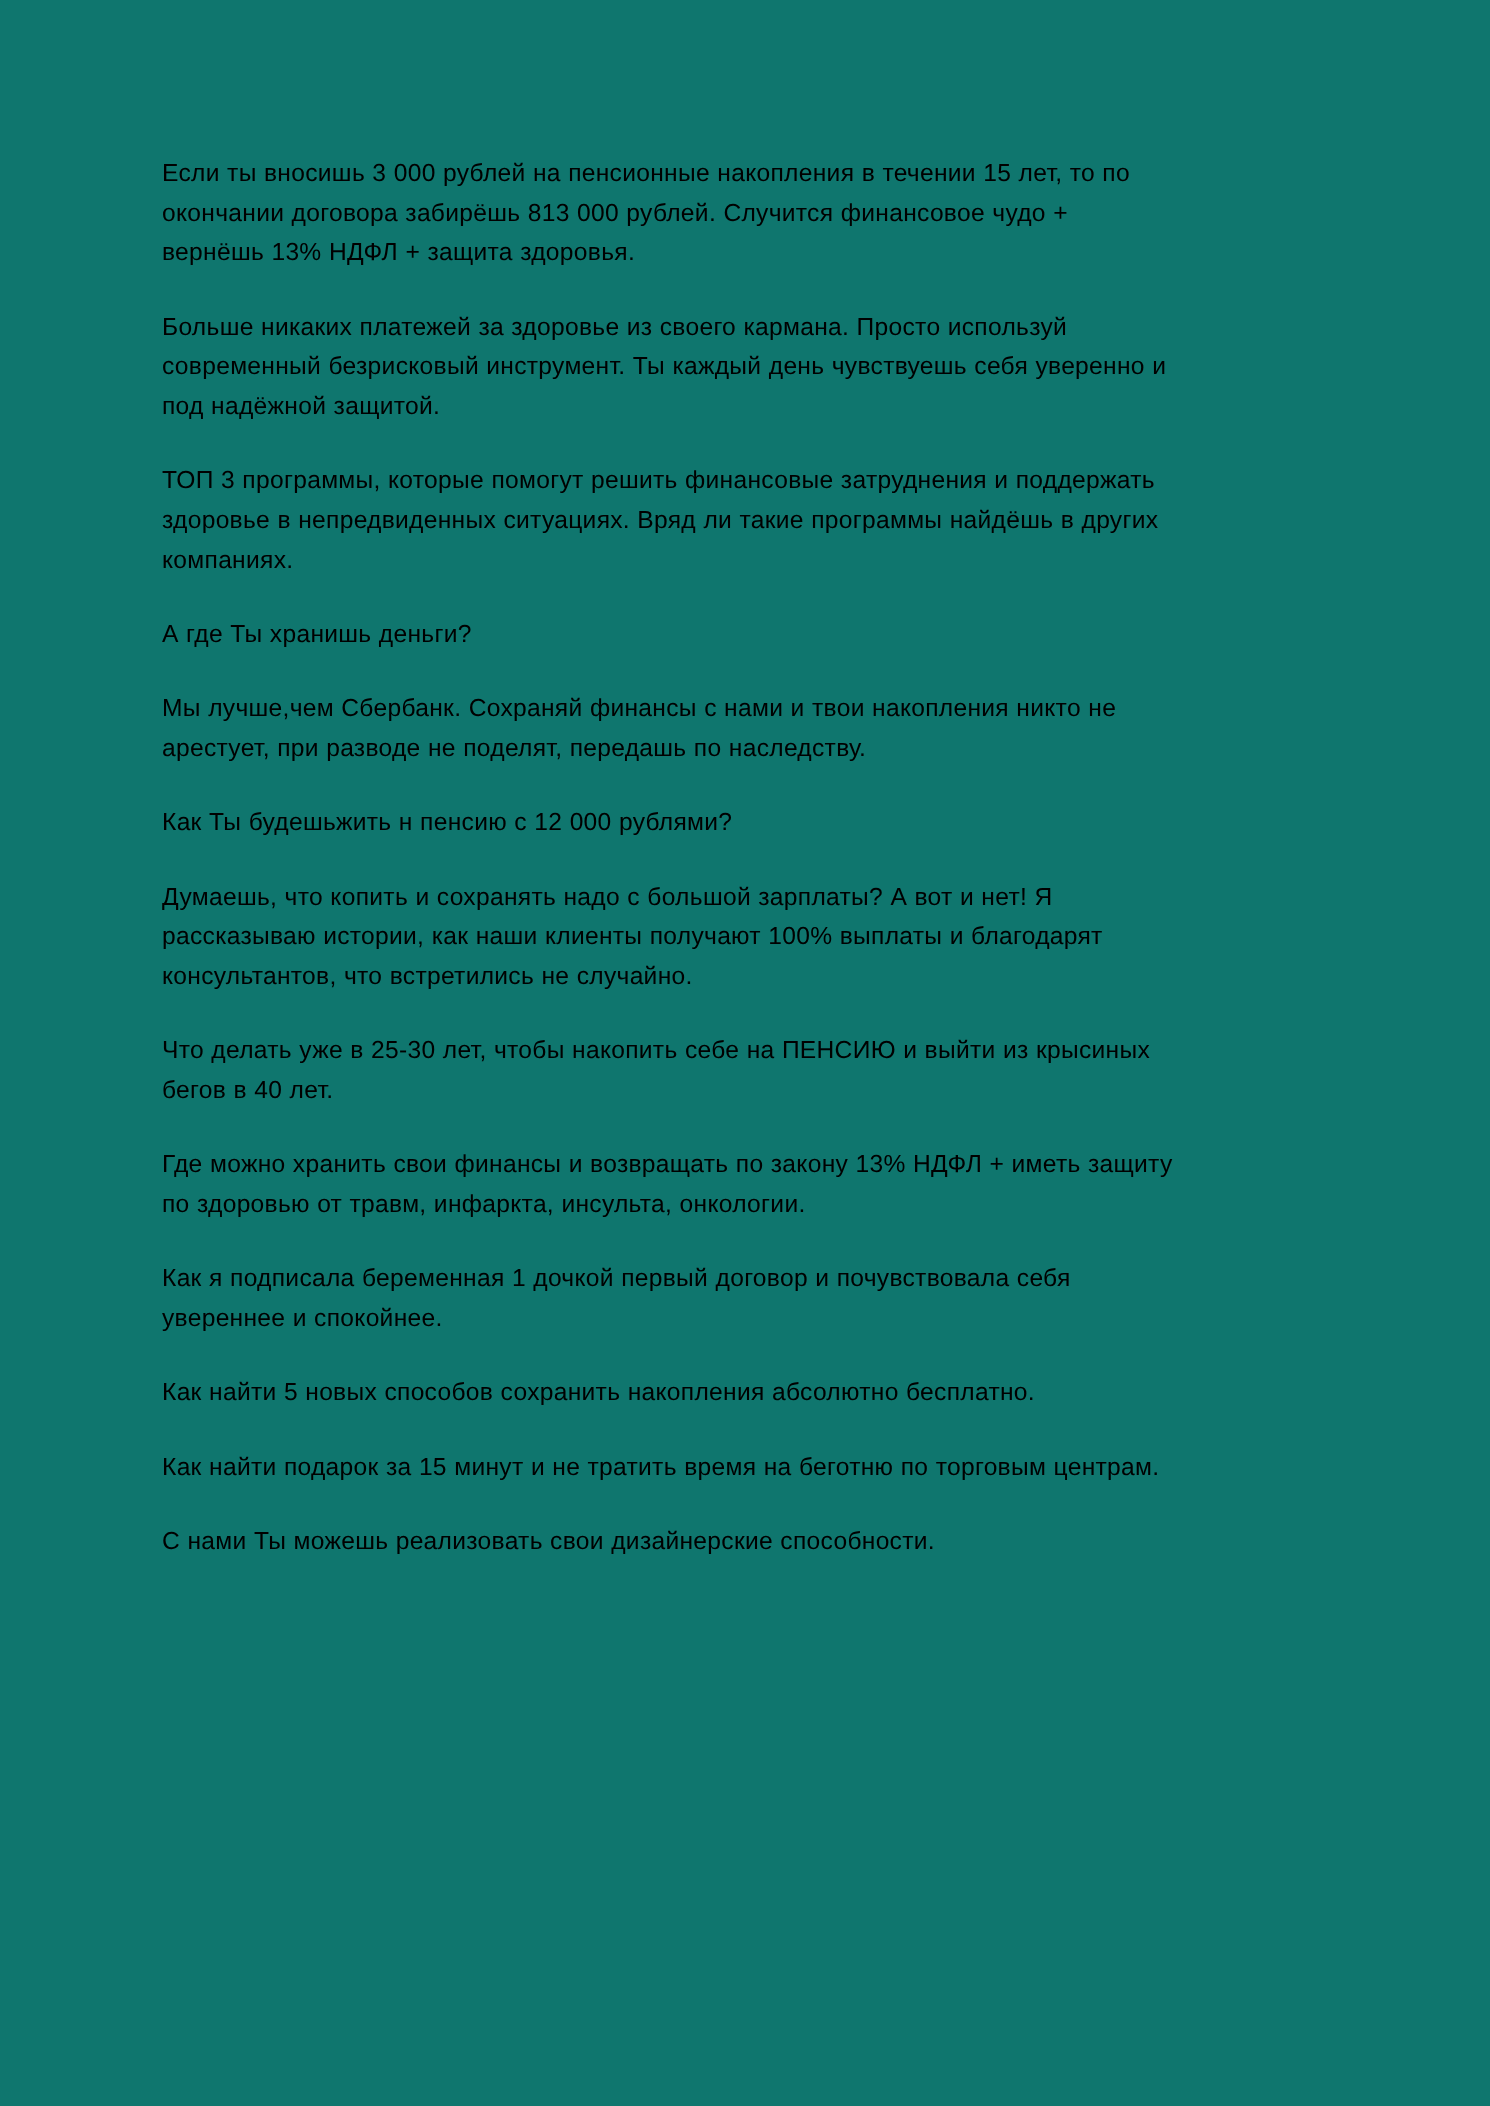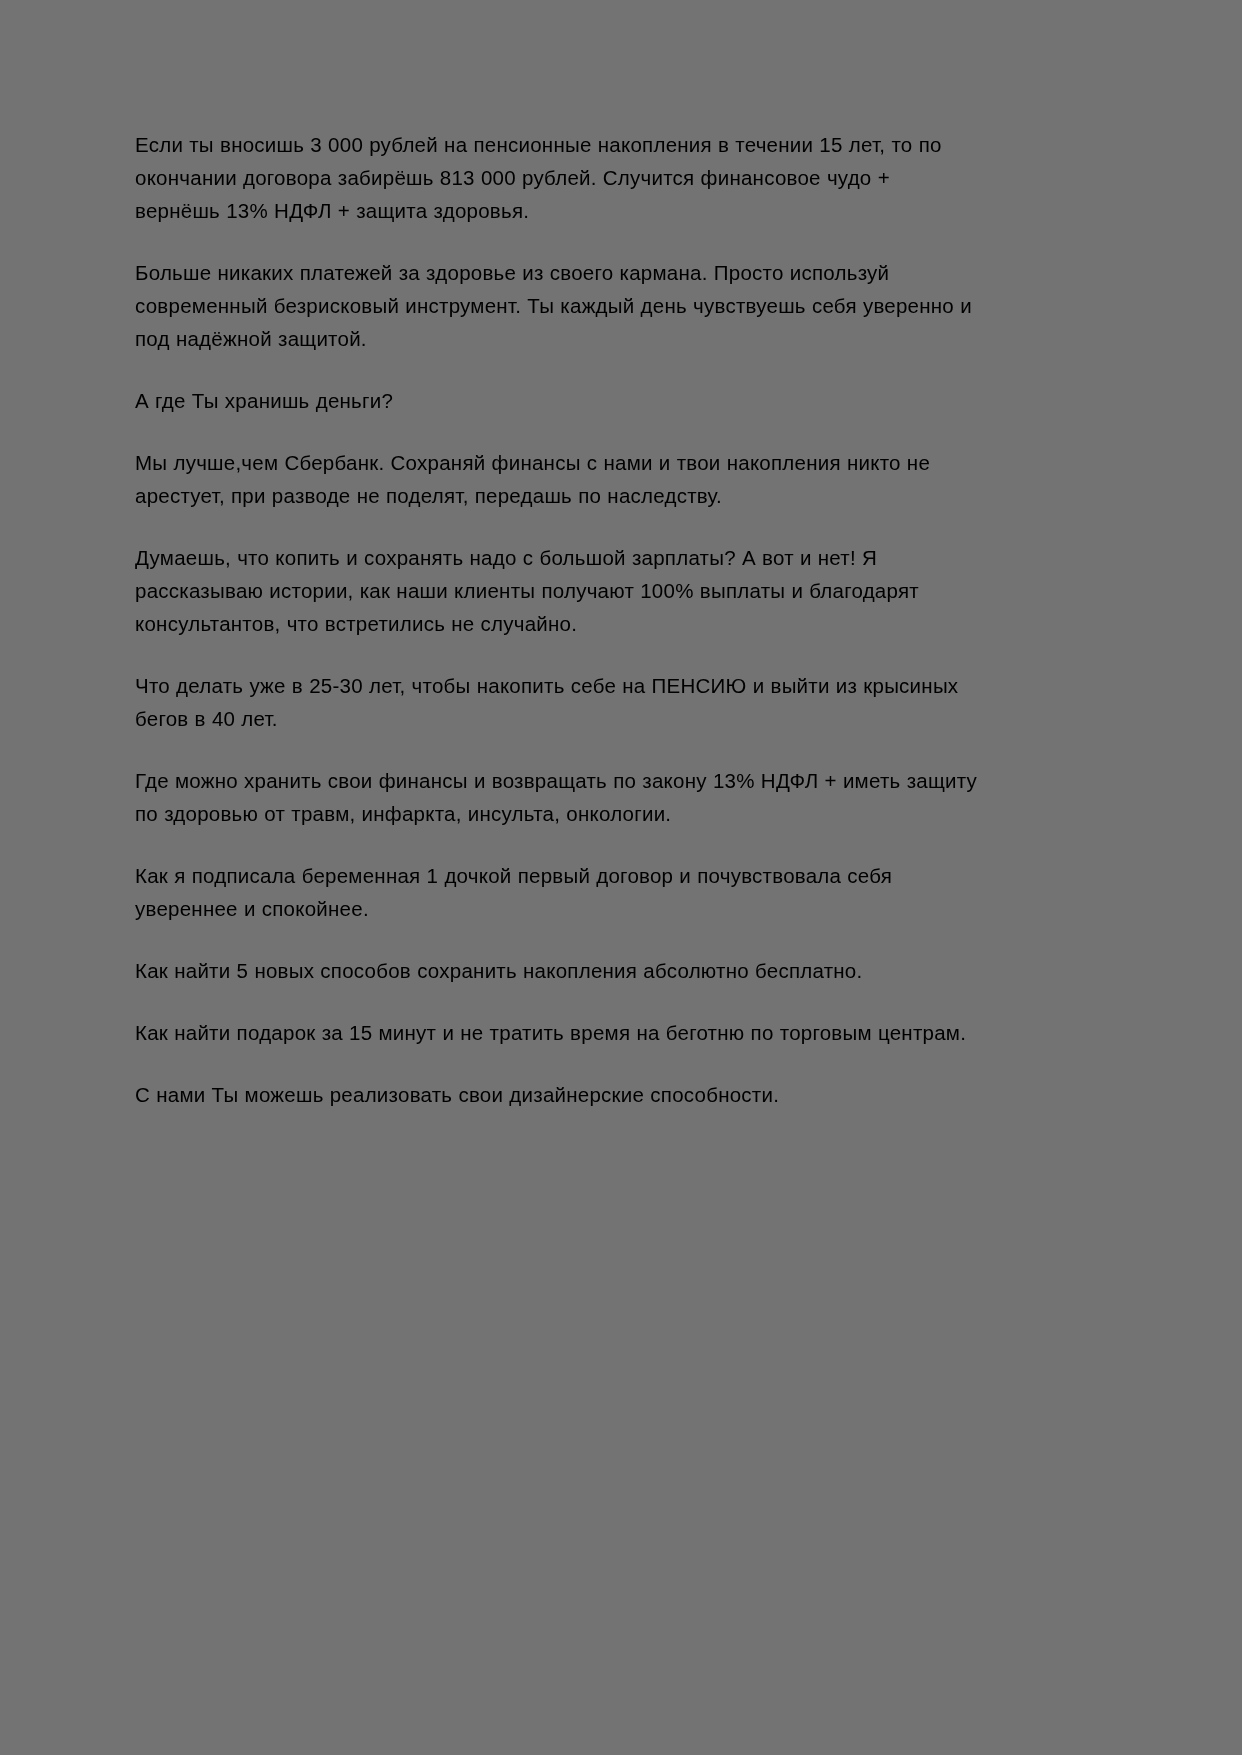--- a/index.html
+++ b/index.html
@@ -13,21 +13,21 @@
     height: 1755px;
     overflow: hidden;
     font-family: "Liberation Sans", "DejaVu Sans", sans-serif;
     color: #000000;
     -webkit-font-smoothing: antialiased;
   }
   .page {
     box-sizing: border-box;
     width: 1242px;
     height: 1755px;
-    background: #737373;
+    background: #0f766e;
     padding: 128px 262px 120px 135px;
     position: relative;
   }
   .doc-body {
     width: 845px;
   }
   p.para {
     margin: 0 0 29px 0;
     font-size: 20.5px;
     line-height: 33px;
@@ -41,22 +41,24 @@
     margin-bottom: 4px;
   }
 </style>
 </head>
 <body>
 
 <div class="page">
   <div class="doc-body">
     <p class="para">Если ты вносишь 3 000 рублей на пенсионные накопления в течении 15 лет, то по окончании договора забирёшь 813 000 рублей. Случится финансовое чудо + вернёшь 13% НДФЛ + защита здоровья.</p>
     <p class="para">Больше никаких платежей за здоровье из своего кармана. Просто используй современный безрисковый инструмент. Ты каждый день чувствуешь себя уверенно и под надёжной защитой.</p>
+    <p class="para">ТОП 3 программы, которые помогут решить финансовые затруднения и поддержать здоровье в непредвиденных ситуациях. Вряд ли такие программы найдёшь в других компаниях.</p>
     <p class="para">А где Ты хранишь деньги?</p>
     <p class="para">Мы лучше,чем Сбербанк. Сохраняй финансы с нами и твои накопления никто не арестует, при разводе не поделят, передашь по наследству.</p>
+    <p class="para">Как Ты будешьжить н пенсию с 12 000 рублями?</p>
     <p class="para">Думаешь, что копить и сохранять надо с большой зарплаты? А вот и нет! Я рассказываю истории, как наши клиенты получают 100% выплаты и благодарят консультантов, что встретились не случайно.</p>
     <p class="para">Что делать уже в 25-30 лет, чтобы накопить себе на ПЕНСИЮ и выйти из крысиных бегов в 40 лет.</p>
     <p class="para">Где можно хранить свои финансы и возвращать по закону 13% НДФЛ + иметь защиту по здоровью от травм, инфаркта, инсульта, онкологии.</p>
     <p class="para">Как я подписала беременная 1 дочкой первый договор и почувствовала себя увереннее и спокойнее.</p>
     <p class="para">Как найти 5 новых способов сохранить накопления абсолютно бесплатно.</p>
     <p class="para">Как найти подарок за 15 минут и не тратить время на беготню по торговым центрам.</p>
     <p class="para">С нами Ты можешь реализовать свои дизайнерские способности.</p>
   </div>
 </div>
 

